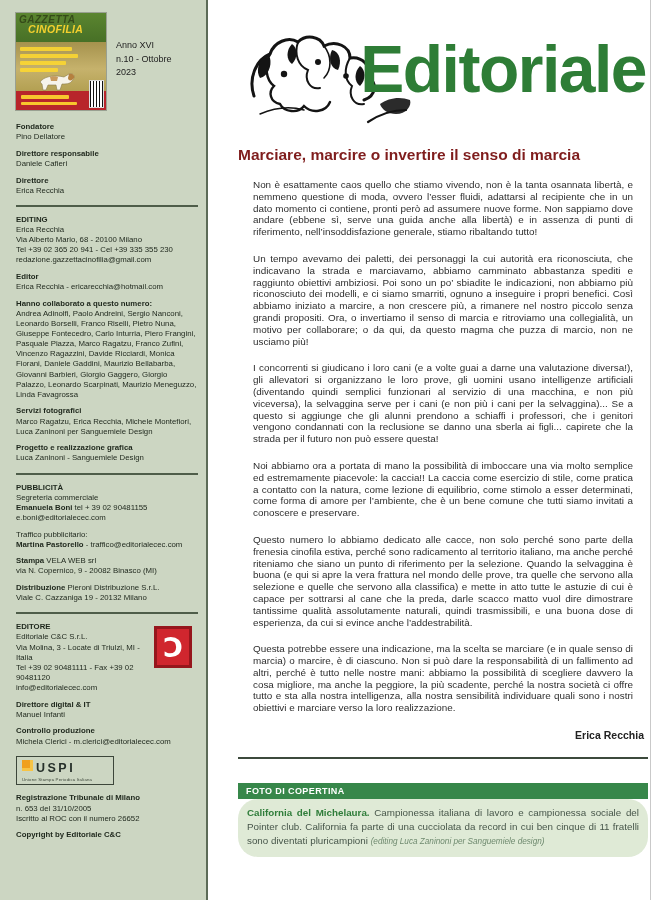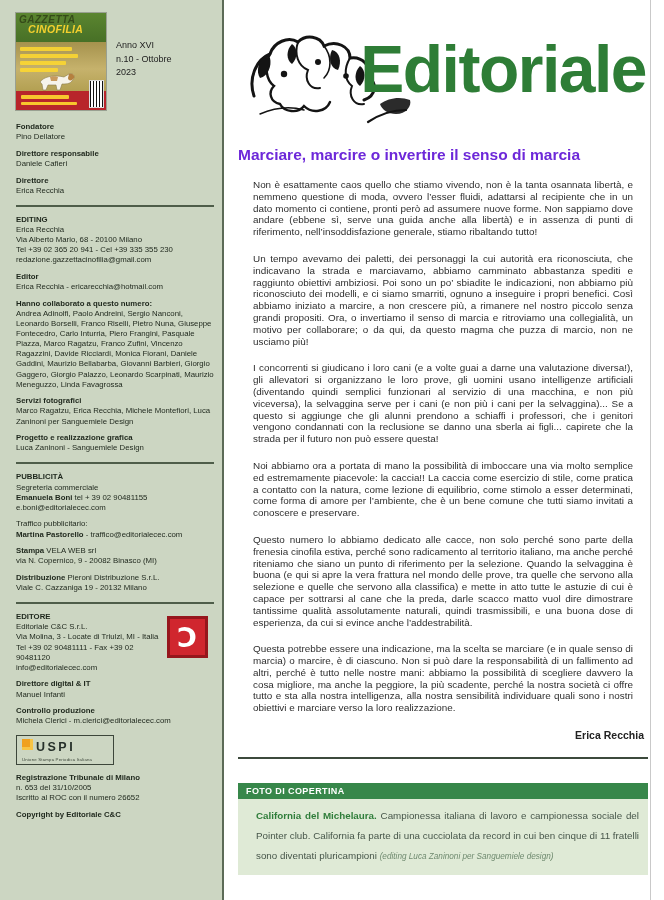--- a/index.html
+++ b/index.html
@@ -2,21 +2,21 @@
 <html lang="it"><head>
 <meta charset="utf-8">
 <style>
   html,body{margin:0;padding:0;}
   body{
     width:664px;height:900px;position:relative;background:#ffffff;
     font-family:"Liberation Sans", sans-serif;color:#222;overflow:hidden;
   }
   
   .sidebar{
-    position:absolute;left:0;top:0;width:224px;height:900px;box-sizing:border-box;
+    position:absolute;left:0;top:0;width:208px;height:900px;box-sizing:border-box;
     background:#ccd6c2;border-right:2px solid #5c6b57;
     padding:13px 8px 0 16px;font-size:7.8px;line-height:1.3;color:#1d261b;
   }
   .cover-row{display:flex;gap:10px;margin-bottom:12px;}
   .cover-thumb{width:90px;height:97px;position:relative;flex:0 0 auto;box-shadow:0 0 0 1px rgba(0,0,0,.25);overflow:hidden;background:#b5a35e;}
   .cov-top{position:absolute;top:0;left:0;right:0;height:29px;background:linear-gradient(#5b8530,#477026);}
   .cov-gazzetta{font-size:10px;font-weight:bold;font-style:italic;color:rgba(52,72,24,.95);line-height:1;padding:2px 0 0 3px;letter-spacing:.5px;}
   .cov-cinofilia{font-size:10.5px;font-weight:bold;font-style:italic;color:#f4d02e;line-height:1;padding-left:12px;margin-top:-1px;letter-spacing:.3px;}
   .cov-field{position:absolute;top:29px;bottom:19px;left:0;right:0;background:linear-gradient(#a5924d,#c6b26c 55%,#b3a052);}
   .cov-line{position:absolute;left:4px;height:3.5px;background:#ffd92e;opacity:.85;border-radius:1px;}
@@ -38,30 +38,30 @@
   .uspi-sq{width:11px;height:11px;background:#f0a01e;box-shadow:inset -3px -3px 0 #f7c445;}
   .uspi-txt{font-weight:bold;font-size:12.5px;letter-spacing:2.5px;color:#26302a;}
   .uspi-cap{font-size:4.3px;letter-spacing:.2px;color:#3c463a;margin-top:1px;white-space:nowrap;overflow:hidden;}
   
   main{position:absolute;left:238px;top:0;width:410px;}
   .right-rule{position:absolute;left:650px;top:0;width:1px;height:900px;background:#c9c9c9;}
   .ed-header{position:relative;height:130px;}
   .dog-sketch{position:absolute;left:2px;top:26px;width:178px;height:98px;}
   .ed-title{position:absolute;right:2px;top:36px;margin:0;font-size:66px;line-height:1;
     font-weight:bold;letter-spacing:-1.5px;color:#2e7d36;}
-  .headline{margin:16px 0 11px 0;font-size:15.5px;font-weight:bold;color:#6d28d9;}
+  .headline{margin:16px 0 11px 0;font-size:15.5px;font-weight:bold;color:#7f1d1d;}
   .body-text{font-size:9.9px;line-height:11.8px;text-align:justify;color:#2e2e2e;}
   .body-text p{margin:15px;}
   .signature{text-align:right;font-weight:bold;font-size:10.5px;margin:8px 4px 0 0;color:#222;}
   .end-rule{border:none;border-top:2px solid #3c4a3c;margin:16px 0 9px 0;}
   .cover-box{width:100%;}
   .cover-box-bar{background:#37874a;color:#fff;font-weight:bold;font-size:9px;letter-spacing:.4px;
     padding:3px 8px 3px 8px;margin-top:24px;}
-  .cover-box-body{background:#dfead6;padding:7px 9px 8px 18px;font-size:9.8px;line-height:20px;
-    color:#47564a;text-align:justify;}
+  .cover-box-body{background:#dfead6;padding:7px 9px 8px 9px;font-size:9.8px;line-height:14px;
+    color:#47564a;text-align:justify;border-radius:20px;}
   .cover-box-body .lead{color:#2f7d3a;font-weight:bold;}
   .cover-box-body em{font-size:8.2px;color:#6f8a6f;}
 </style>
 </head>
 <body>
 
 <aside class="sidebar">
   <div class="cover-row">
     <div class="cover-thumb">
       <div class="cov-top">

